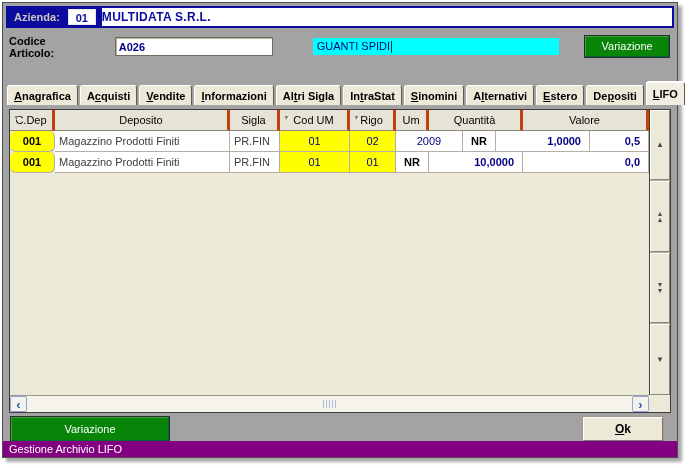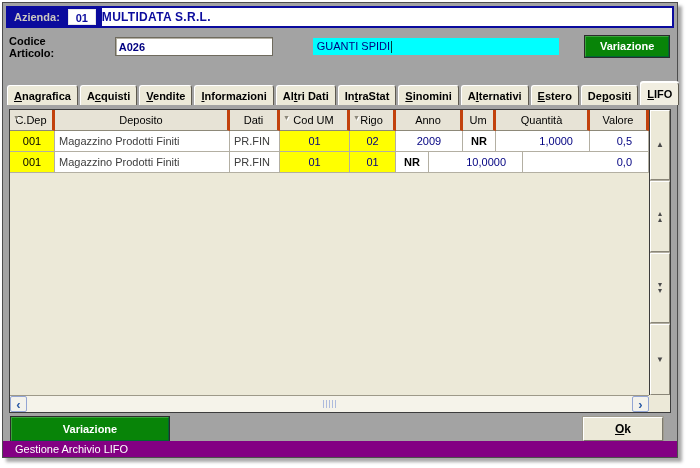--- a/index.html
+++ b/index.html
@@ -36,21 +36,21 @@
     font-family:"Liberation Sans", sans-serif;
     font-size:11px; font-weight:bold; color:#000080; padding:0 3px;
   }
   .article-desc {
     margin-left:14px; width:286px; height:17px; background:#00ffff;
     color:#000080; font-size:11px; line-height:17px; padding-left:4px;
     display:flex; align-items:center;
   }
   .caret { display:inline-block; width:1px; height:12px; background:#003b3b; margin-left:1px; }
   .btn-green {
-    background:#088408; color:#ffffff; font-weight:bold; font-size:11px;
+    background:#088408; color:#ffffff; font-weight:normal; font-size:11px;
     border:1px solid #063; border-top-color:#3aa33a; border-left-color:#3aa33a;
     outline:1px solid #2b2b2b; text-align:center; cursor:default;
   }
   .btn-green.top { margin-left:auto; margin-right:2px; width:97px; height:21px; line-height:19px; }
   
   .tabs { display:flex; align-items:flex-end; margin:8px 4px 0 4px; height:23px; }
   .tab {
     background:#ece9d8; font-size:11px; font-weight:bold; color:#000;
     padding:3px 6px 3px 6px; margin-right:2px; height:20px; line-height:14px;
     border:1px solid #8a8678; border-bottom:none;
@@ -74,24 +74,24 @@
   .g-head .g-cell {
     background:#e7e3d6; border-right:3px solid #c2410c; border-bottom:1px solid #8d8979;
     color:#000; justify-content:center; position:relative;
   }
   .filter-glyph { position:absolute; left:3px; top:4px; font-size:7px; color:#8a8678; text-shadow:1px 1px 0 #fff; }
   .c0 { width:45px; } .c1 { width:175px; } .c2 { width:50px; } .c3 { width:70px; }
   .c4 { width:46px; } .c5 { width:67px; } .c6 { width:33px; } .c7 { width:94px; }
   .c8 { flex:1 1 auto; min-width:0; }
   .cell-yellow { background:#ffff00; color:#000080; justify-content:center; }
   .cell-white  { background:#ffffff; color:#000080; }
-  .cell-cdep   { background:#ffff00; color:#000000; font-weight:normal; justify-content:center; }
+  .cell-cdep   { background:#ffff00; color:#000000; font-weight:bold; justify-content:center;border-radius:6px; }
   .cell-text   { background:#ffffff; color:#3d3d3d; padding-left:4px; justify-content:flex-start; }
   .cell-center { justify-content:center; }
-  .cell-num    { justify-content:flex-end; padding-right:16px; }
+  .cell-num    { justify-content:flex-end; padding-right:8px;font-weight:bold; }
   .cell-um     { background:#ffffff; color:#000; font-weight:bold; justify-content:center; }
   .g-cell.focused { box-shadow:inset 0 0 0 2px #000; }
   
   .v-strip {
     position:absolute; top:0; right:0; bottom:17px; width:21px;
     border-left:1px solid #3c3c3c; display:flex; flex-direction:column; gap:1px;
     background:#b3afa2; padding:0;
   }
   .v-btn {
     flex:1; background:#ece9d8; display:flex; flex-direction:column;
@@ -120,21 +120,21 @@
   .btn-ok {
     margin-left:auto; margin-right:6px; width:80px; height:24px;
     background:#ece9d8; font-size:12px; font-weight:bold; color:#000;
     border:1px solid #7d7a6e; border-top-color:#ffffff; border-left-color:#ffffff;
     outline:1px solid #9d9a8d; text-align:center; line-height:22px;
   }
   .btn-ok .key { text-decoration:underline; }
   
   .statusbar {
     margin-top:auto; height:17px; background:#830083; color:#ffffff;
-    font-size:11px; line-height:16px; padding-left:12px;
+    font-size:11px; line-height:16px; padding-left:6px;
   }
 </style>
 </head>
 <body>
 
 <div class="window">
 
   <div class="titlebar">
     <span class="az-label">Azienda:</span>
     <span class="company-code">01</span>
@@ -149,53 +149,50 @@
       <span class="caret"></span>
     </span>
     <div class="btn-green top">Variazione</div>
   </div>
 
   <div class="tabs">
     <div class="tab"><span></span><span class="key">A</span><span>nagrafica</span></div>
     <div class="tab"><span>A</span><span class="key">c</span><span>quisti</span></div>
     <div class="tab"><span></span><span class="key">V</span><span>endite</span></div>
     <div class="tab"><span></span><span class="key">I</span><span>nformazioni</span></div>
-    <div class="tab"><span>Al</span><span class="key">t</span><span>ri Dati</span></div>
+    <div class="tab"><span>Al</span><span class="key">t</span><span>ri Sigla</span></div>
     <div class="tab"><span>In</span><span class="key">t</span><span>raStat</span></div>
     <div class="tab"><span></span><span class="key">S</span><span>inomini</span></div>
     <div class="tab"><span>A</span><span class="key">l</span><span>ternativi</span></div>
     <div class="tab"><span></span><span class="key">E</span><span>stero</span></div>
     <div class="tab"><span>De</span><span class="key">p</span><span>ositi</span></div>
     <div class="tab active"><span></span><span class="key">L</span><span>IFO</span></div>
   </div>
 
   <div class="grid-container">
     <div class="grid-table">
 
       <div class="g-row g-head">
         <div class="g-cell c0">
             <span class="filter-glyph">▼</span>
             <span>C.Dep</span>
           </div>
         <div class="g-cell c1">
             <span>Deposito</span>
           </div>
         <div class="g-cell c2">
-            <span>Dati</span>
+            <span>Sigla</span>
           </div>
         <div class="g-cell c3">
             <span class="filter-glyph">▼</span>
             <span>Cod UM</span>
           </div>
         <div class="g-cell c4">
             <span class="filter-glyph">▼</span>
             <span>Rigo</span>
-          </div>
-        <div class="g-cell c5">
-            <span>Anno</span>
           </div>
         <div class="g-cell c6">
             <span>Um</span>
           </div>
         <div class="g-cell c7">
             <span>Quantità</span>
           </div>
         <div class="g-cell c8">
             <span>Valore</span>
           </div>

